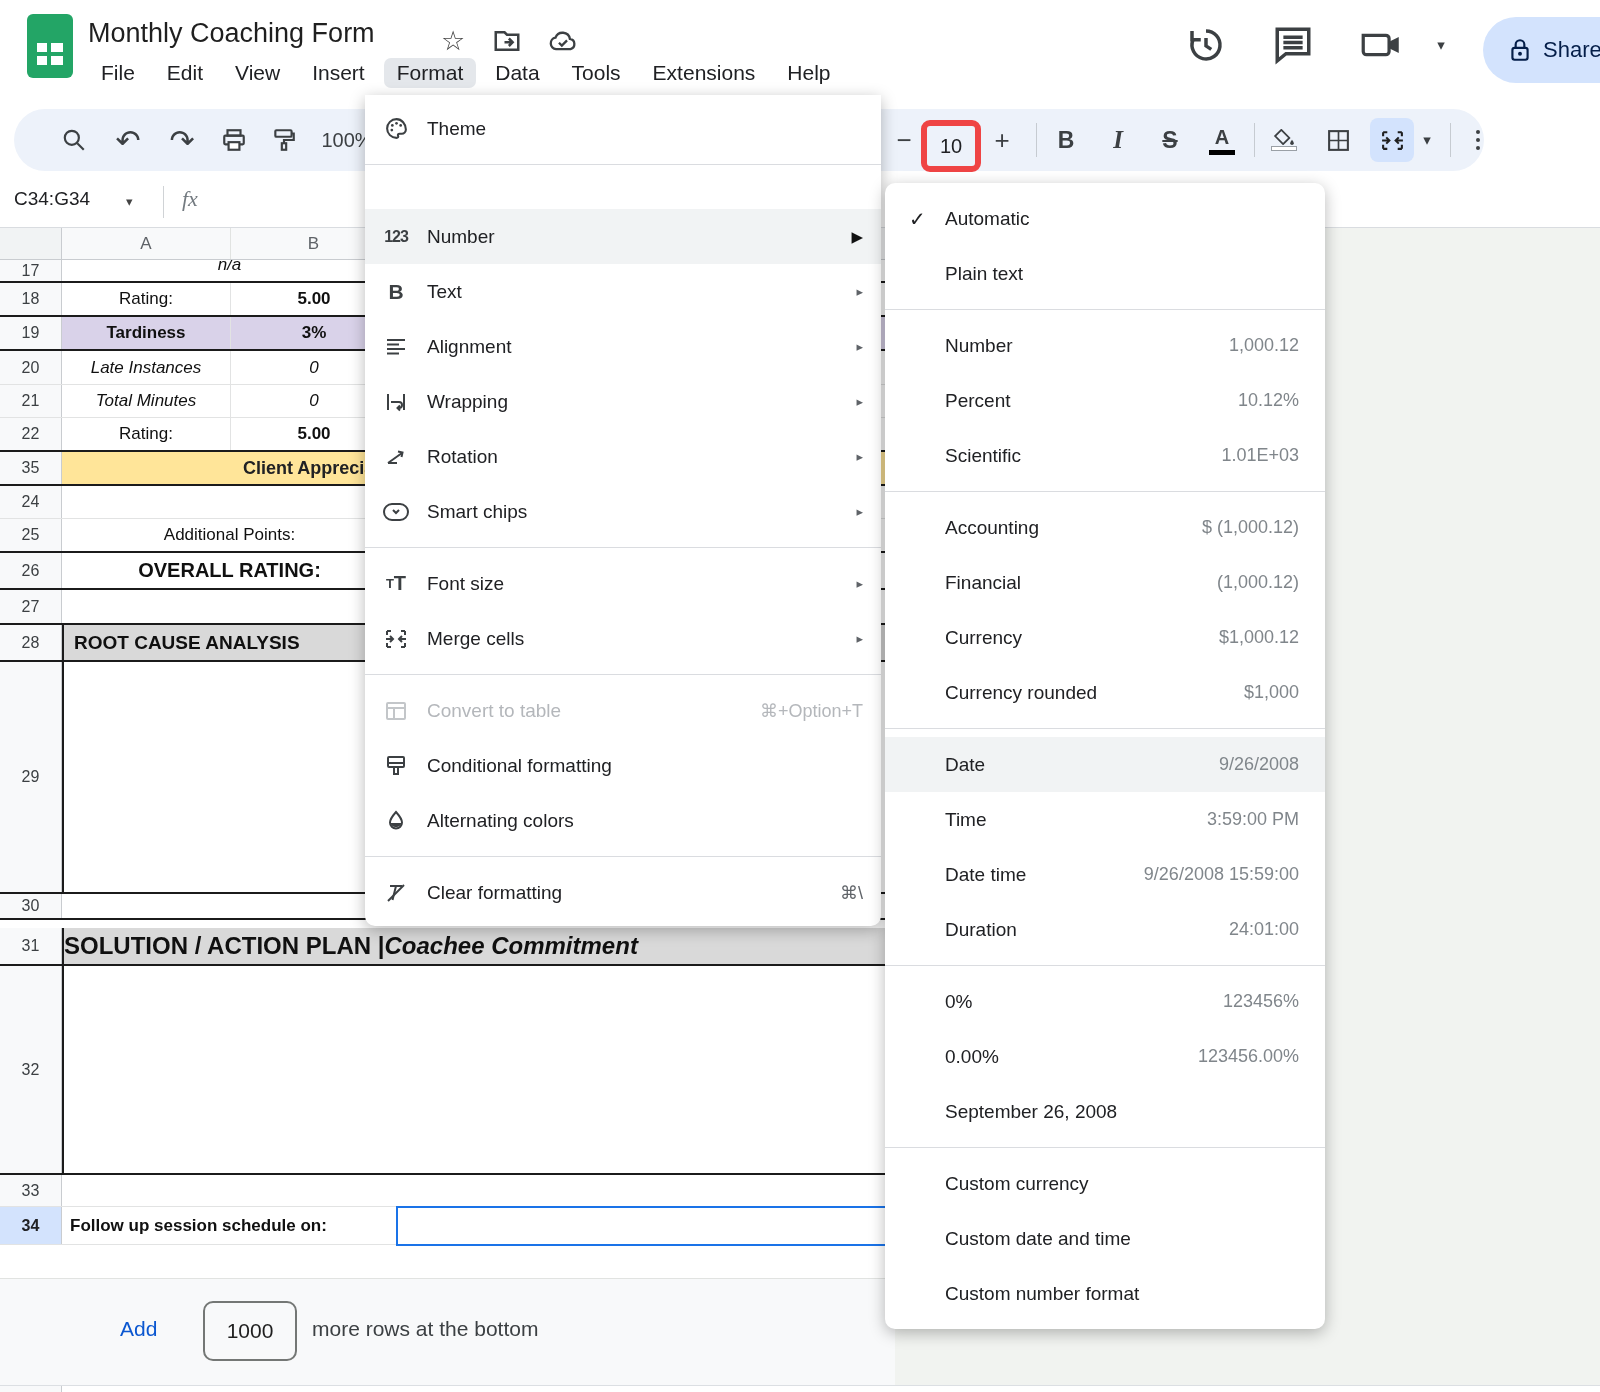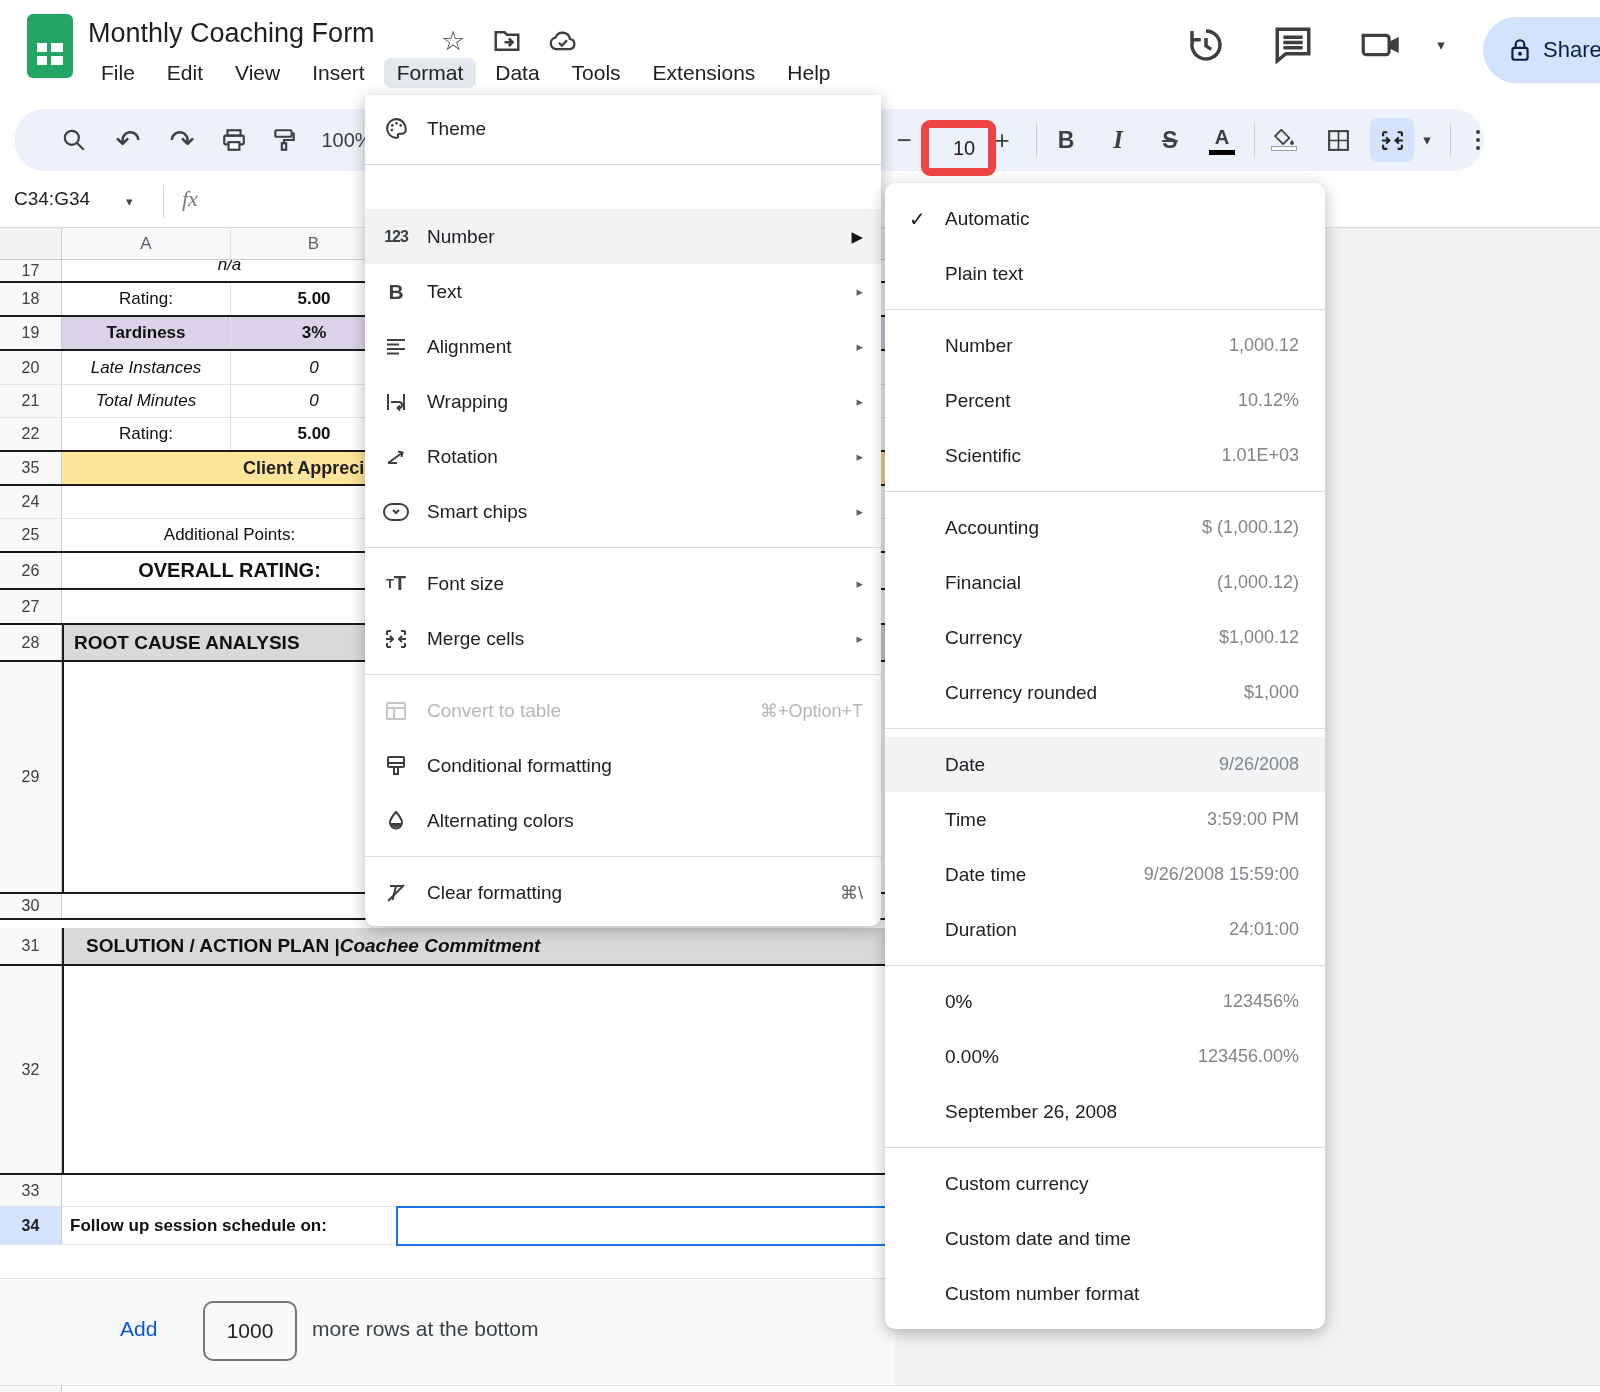--- a/index.html
+++ b/index.html
@@ -15,22 +15,22 @@
   .top-ic{position:absolute;top:24px;width:42px;height:42px;display:flex;align-items:center;justify-content:center;color:#3c4043;}
   #share-btn{position:absolute;left:1483px;top:17px;height:66px;width:140px;background:#d3e3fd;border-radius:33px;
     display:flex;align-items:center;gap:12px;padding-left:26px;font-size:22px;color:#041e49;font-weight:500;overflow:hidden;}
   
   #toolbar{position:absolute;left:0;top:96px;width:1600px;height:80px;background:#fff;z-index:4;}
   #toolbar-pill{position:absolute;left:14px;top:13px;width:1470px;height:62px;background:#edf2fa;border-radius:31px;}
   .tb{position:absolute;top:9px;width:44px;height:44px;border-radius:8px;display:flex;align-items:center;justify-content:center;color:#3c4043;}
   .tb svg{display:block;}
   .tb-txt{font-size:20px;color:#3c4043;}
   .tb-sep{position:absolute;top:14px;width:1px;height:34px;background:#c6cbd1;}
-  #fontsize-box{position:absolute;left:907px;top:11px;width:48px;height:40px;border:8px solid #ef4444;border-radius:9px;
-    display:flex;align-items:center;justify-content:center;font-size:20px;color:#202124;padding-left:11px;}
+  #fontsize-box{position:absolute;left:907px;top:11px;width:48px;height:40px;border:6px solid #ef4444;border-radius:9px;
+    display:flex;align-items:center;justify-content:center;font-size:20px;color:#202124;}
   .letter{font-size:23px;font-weight:bold;color:#3c4043;}
   #tb-italic span{font-style:italic;font-family:"Liberation Serif",serif;font-size:25px;}
   #tb-strike span{text-decoration:line-through;font-weight:bold;}
   #tb-textcolor{flex-direction:column;gap:1px;}
   #tb-textcolor .bar{width:26px;height:5px;background:#000;}
   #tb-fill .bar{width:26px;height:5px;background:#fff;border:1px solid #9aa0a6;box-sizing:border-box;}
   #tb-fill{flex-direction:column;gap:1px;}
   #tb-merge{background:#d3e3fd;}
   .dots{display:flex;flex-direction:column;gap:4px;}
   .dots i{width:4px;height:4px;border-radius:50%;background:#3c4043;}
@@ -206,21 +206,21 @@
   </div>
 
   <div class="sh-row bbk" style="top:666px;height:26px">
     <div class="rn">30</div>
     <div class="rc"></div>
   </div>
 
   <div class="sh-row bbk" style="top:700px;height:38px">
     <div class="rn">31</div>
     <div class="rc gray-sec blk-l">
-      <div class="cell" style="padding-left:22px;font-size:19px">
+      <div class="cell" style="padding-left:0;font-size:24px">
         <span class="bold">SOLUTION / ACTION PLAN | </span>
         <span class="bold ital">Coachee Commitment</span>
       </div>
     </div>
   </div>
 
   <div class="sh-row bbk" style="top:738px;height:209px">
     <div class="rn">32</div>
     <div class="rc blk-l"></div>
   </div>

